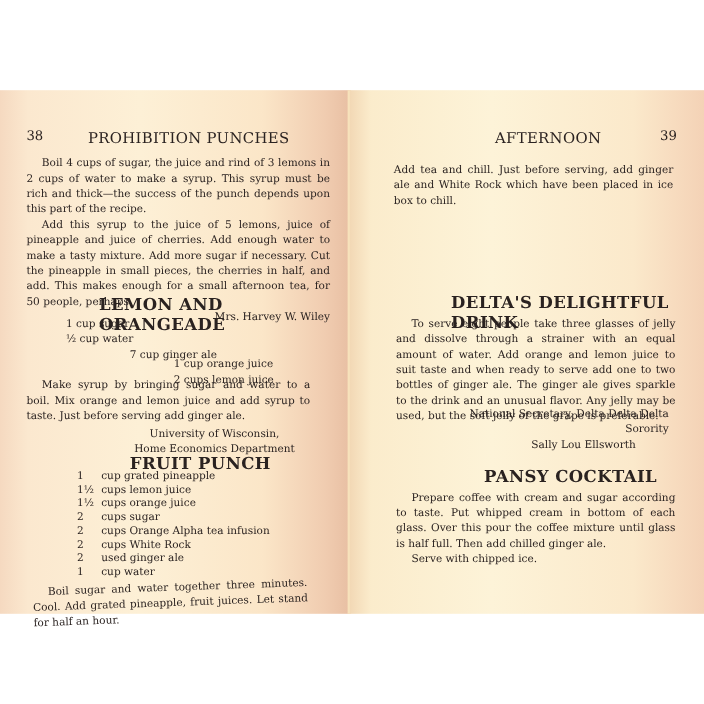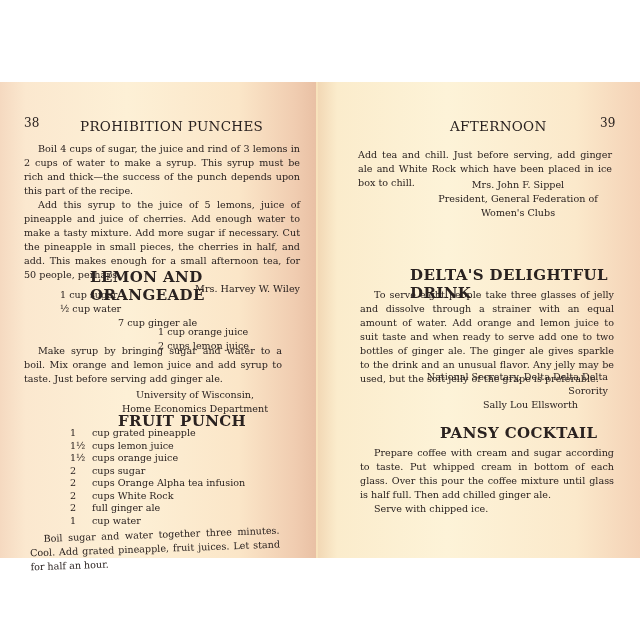--- a/index.html
+++ b/index.html
@@ -76,46 +76,41 @@
       <div class="ing">
           <span class="q">2</span>
           <span>cups Orange Alpha tea infusion</span>
         </div>
       <div class="ing">
           <span class="q">2</span>
           <span>cups White Rock</span>
         </div>
       <div class="ing">
           <span class="q">2</span>
-          <span>full ginger ale</span>
+          <span>used ginger ale</span>
         </div>
       <div class="ing">
           <span class="q">1</span>
           <span>cup water</span>
         </div>
     </div>
     <div class="txt" style="left:30px; top:446px; width:250px; text-align:justify; transform:rotate(-2deg);">
       <p class="ind">Boil sugar and water together three minutes. Cool. Add grated pineapple, fruit juices. Let stand for half an hour.</p>
     </div>
   </div>
 
   <div class="spine"></div>
 
   <div class="page right">
     <div class="head" style="left:132px;">AFTERNOON</div>
     <div class="pnum" style="left:282px;">39</div>
 
     <div class="txt" style="left:40px; top:66px; width:254px; text-align:justify;">
       <p>Add tea and chill. Just before serving, add ginger ale and White Rock which have been placed in ice box to chill.</p>
     </div>
-    <div class="txt" style="left:120px; top:96px; width:160px; text-align:center;">
-      <p>Mrs. John F. Sippel</p>
-      <p>President, General Federation of</p>
-      <p>Women's Clubs</p>
-    </div>
 
     <div class="title" style="left:92px; top:184px;">DELTA'S DELIGHTFUL DRINK</div>
     <div class="txt" style="left:42px; top:206px; width:254px; text-align:justify;">
       <p class="ind">To serve eight people take three glasses of jelly and dissolve through a strainer with an equal amount of water. Add orange and lemon juice to suit taste and when ready to serve add one to two bottles of ginger ale. The ginger ale gives sparkle to the drink and an unusual flavor. Any jelly may be used, but the soft jelly of the grape is preferable.</p>
     </div>
     <div class="txt" style="left:80px; top:288px; width:210px; text-align:right;">
       <p>National Secretary, Delta Delta Delta Sorority</p>
       <p style="padding-right:30px;">Sally Lou Ellsworth</p>
     </div>
 

